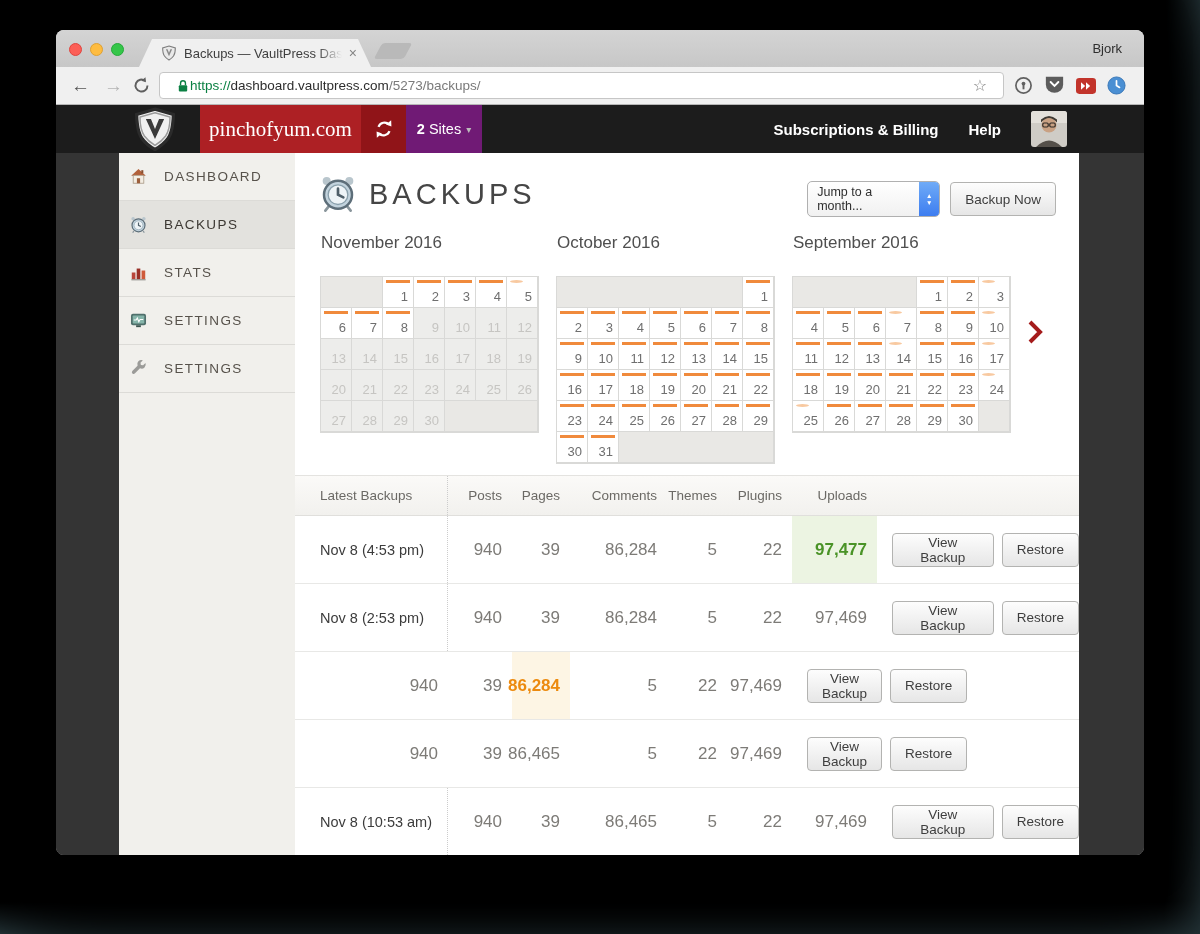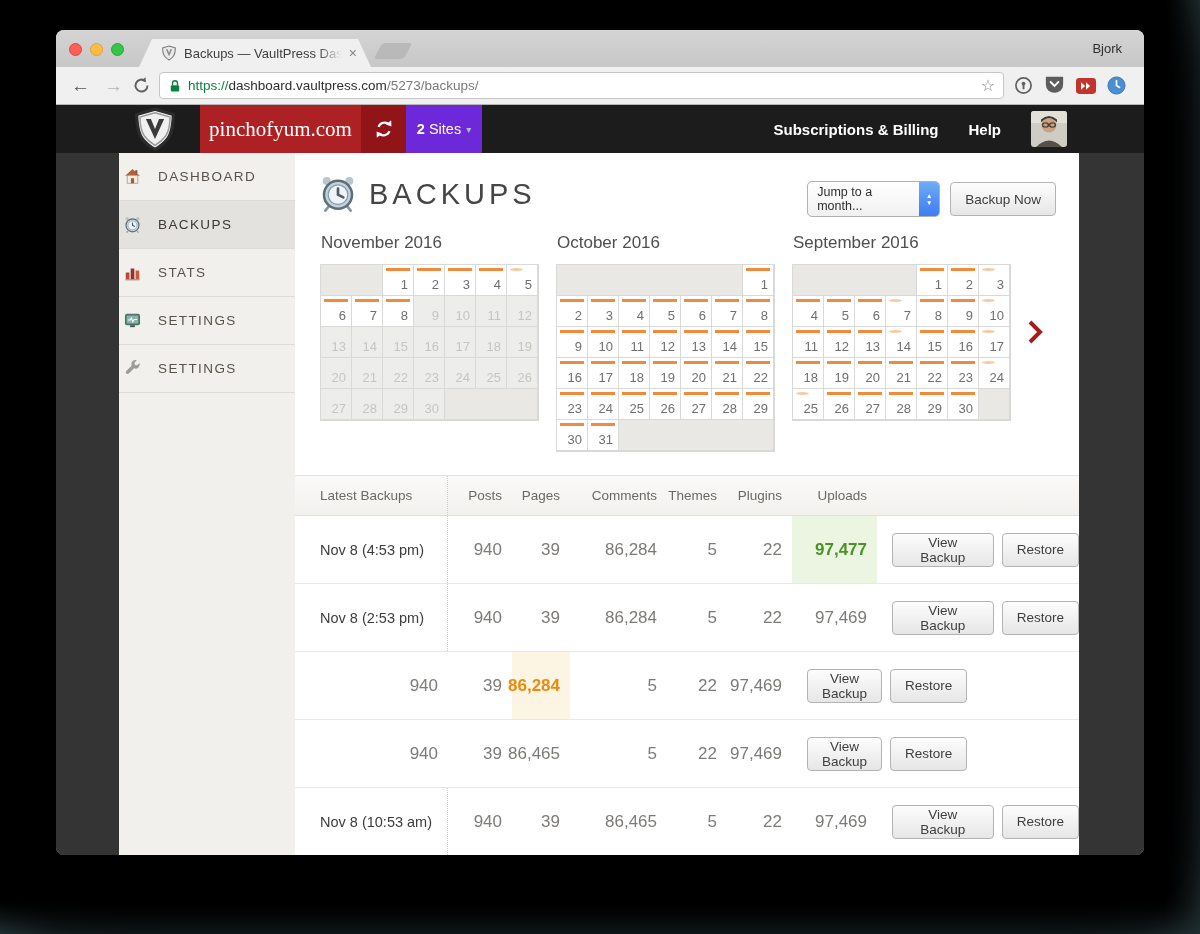--- a/index.html
+++ b/index.html
@@ -25,62 +25,62 @@
   .tab-title::after{content:"";position:absolute;right:0;top:0;bottom:0;width:24px;background:linear-gradient(to right,rgba(240,240,240,0),#f0f0f0);}
   .tab-close{font-size:14px;color:#848484;line-height:1;cursor:default;}
   .newtab-stub{position:absolute;left:322px;top:13px;width:30px;height:16px;background:#b9b9b9;border-radius:3px;transform:skewX(-28deg);}
   .profile-name{position:absolute;right:22px;top:0;height:37px;display:flex;align-items:center;font-size:13px;color:#2e2e2e;}
   .toolbar{position:relative;height:38px;background:#f0f0f0;border-bottom:1px solid #b6b6b6;box-sizing:border-box;display:flex;align-items:center;}
   .nav-glyph{font-size:19px;line-height:1;padding:0 7px;}
   .back{color:#545454;margin-left:8px;}
   .fwd{color:#b3b3b3;}
   .reload{margin:0 4px 0 2px;display:flex;}
   .urlbar{height:27px;background:#fff;border:1px solid #c6c6c6;border-radius:4px;flex:0 0 auto;width:845px;margin-left:4px;
-    display:flex;align-items:center;padding:0 8px;box-sizing:border-box;gap:6px;}
+    display:flex;align-items:center;padding:0 16px;box-sizing:border-box;}
   .url-text{font-size:13.5px;white-space:nowrap;overflow:hidden;flex:1;}
   .url-scheme{color:#0b8043;}
   .url-host{color:#2d2d2d;}
   .url-path{color:#7a7a7a;}
   .star{font-size:16px;color:#7e7e7e;}
   .ext-icons{display:flex;align-items:center;gap:11px;margin-left:10px;}
   .menu-dots{font-size:17px;color:#5a5a5a;padding:0 4px;margin-left:2px;}
   
   .page{position:relative;height:750px;background:#343434;}
   .vp-header{position:absolute;left:0;top:0;right:0;height:48px;background:#1c1c1c;}
   .vp-logo{position:absolute;left:77px;top:2px;width:44px;height:44px;}
   .site-red{position:absolute;left:144px;top:0;width:161px;height:48px;background:#ad2024;display:flex;align-items:center;justify-content:center;
     color:#fff;font-family:"Liberation Serif",serif;font-size:21px;}
   .sync-red{position:absolute;left:305px;top:0;width:45px;height:48px;background:#901418;display:flex;align-items:center;justify-content:center;}
-  .sites-box{position:absolute;left:350px;top:0;width:76px;height:48px;background:#6d28d9;display:flex;align-items:center;justify-content:center;gap:5px;color:#fff;font-size:14.5px;}
+  .sites-box{position:absolute;left:350px;top:0;width:76px;height:48px;background:#701a75;display:flex;align-items:center;justify-content:center;gap:5px;color:#fff;font-size:14.5px;}
   .sites-box b{font-weight:bold;}
   .sites-caret{color:#bbb;font-size:10px;}
   .vph-right{position:absolute;right:77px;top:0;height:48px;display:flex;align-items:center;gap:30px;}
   .vph-link{color:#fff;font-size:15px;font-weight:bold;}
   .avatar{width:36px;height:36px;border-radius:3px;overflow:hidden;display:block;}
   
   .pbody{position:absolute;left:0;top:48px;right:0;bottom:0;background:#343434;overflow:hidden;}
   .sidebar{position:absolute;left:63px;top:0;bottom:0;width:176px;background:#f1f0ec;}
-  .side-item{height:48px;border-bottom:1px solid #dcdbd7;display:flex;align-items:center;gap:16px;padding-left:4px;box-sizing:border-box;}
+  .side-item{height:48px;border-bottom:1px solid #dcdbd7;display:flex;align-items:center;gap:16px;padding-left:10px;box-sizing:border-box;}
   .side-item.active{background:#e3e2de;}
   .side-item .lbl{font-size:13.5px;letter-spacing:1.4px;color:#57524b;}
   .side-item.active .lbl{color:#3c3833;}
   .side-icon{width:19px;height:19px;display:flex;}
   .main{position:absolute;left:239px;top:0;bottom:0;width:784px;background:#fff;overflow:hidden;}
   .title-icon{position:absolute;left:23px;top:20px;width:40px;height:40px;}
   .page-title{position:absolute;left:74px;top:25px;font-size:29px;font-weight:300;letter-spacing:4px;color:#454545;}
   .controls{position:absolute;right:23px;top:28px;display:flex;align-items:center;gap:10px;}
   .mac-select{width:133px;height:36px;border:1px solid #b0b0b0;border-radius:5px;background:linear-gradient(#fff,#f1f1f1);
     display:flex;align-items:center;position:relative;box-sizing:border-box;overflow:hidden;cursor:default;}
   .mac-select .sel-lbl{font-size:12.5px;color:#2e2e2e;padding-left:9px;flex:1;}
   .stepper{width:20px;height:100%;background:linear-gradient(#6fabf7,#3d7df0);display:flex;flex-direction:column;align-items:center;justify-content:center;color:#fff;font-size:6.5px;line-height:1.1;}
   .btn{height:28px;border:1px solid #b3b3b1;border-radius:4px;background:linear-gradient(#fdfdfd,#e6e6e6);
     font-size:13.5px;color:#3e3e3e;padding:16px 14px;display:inline-flex;align-items:center;font-family:"Liberation Sans",sans-serif;}
   
   .cal{position:absolute;top:80px;width:218px;}
-  .cal h3{margin:0 0 11px 1px;font-size:17px;font-weight:normal;color:#4f4f4f;}
+  .cal h3{margin:0 0 23px 1px;font-size:17px;font-weight:normal;color:#4f4f4f;}
   .cal-grid{display:grid;grid-template-columns:repeat(7,31px);grid-auto-rows:31px;border:1px solid #d9d9d7;width:217px;}
   .cell{position:relative;border-right:1px solid #d9d9d7;border-bottom:1px solid #d9d9d7;box-sizing:border-box;background:#fff;}
   .cell .num{position:absolute;right:5px;bottom:3px;font-size:13px;color:#6f6f6f;}
   .cell .bar{position:absolute;left:3px;right:3px;top:3px;height:3px;background:#f08a3c;}
   .cell .bar.light{background:#f8c9a0;}
   .cell.off{background:#ededeb;}
   .cell.off .num{color:#c6c5c2;}
   .cell.blank{background:#e9e8e5;}
   .next-arrow{position:absolute;left:731px;top:166px;width:20px;height:26px;}
   

